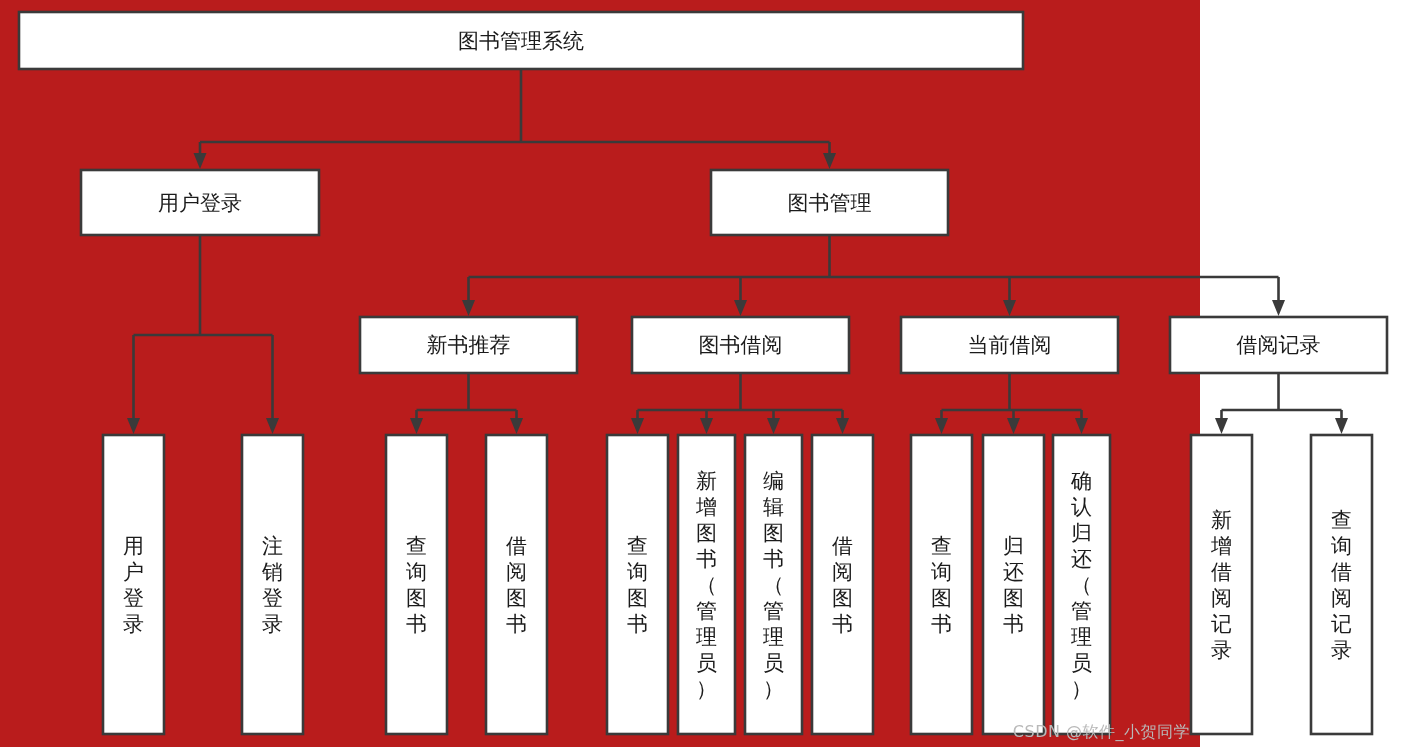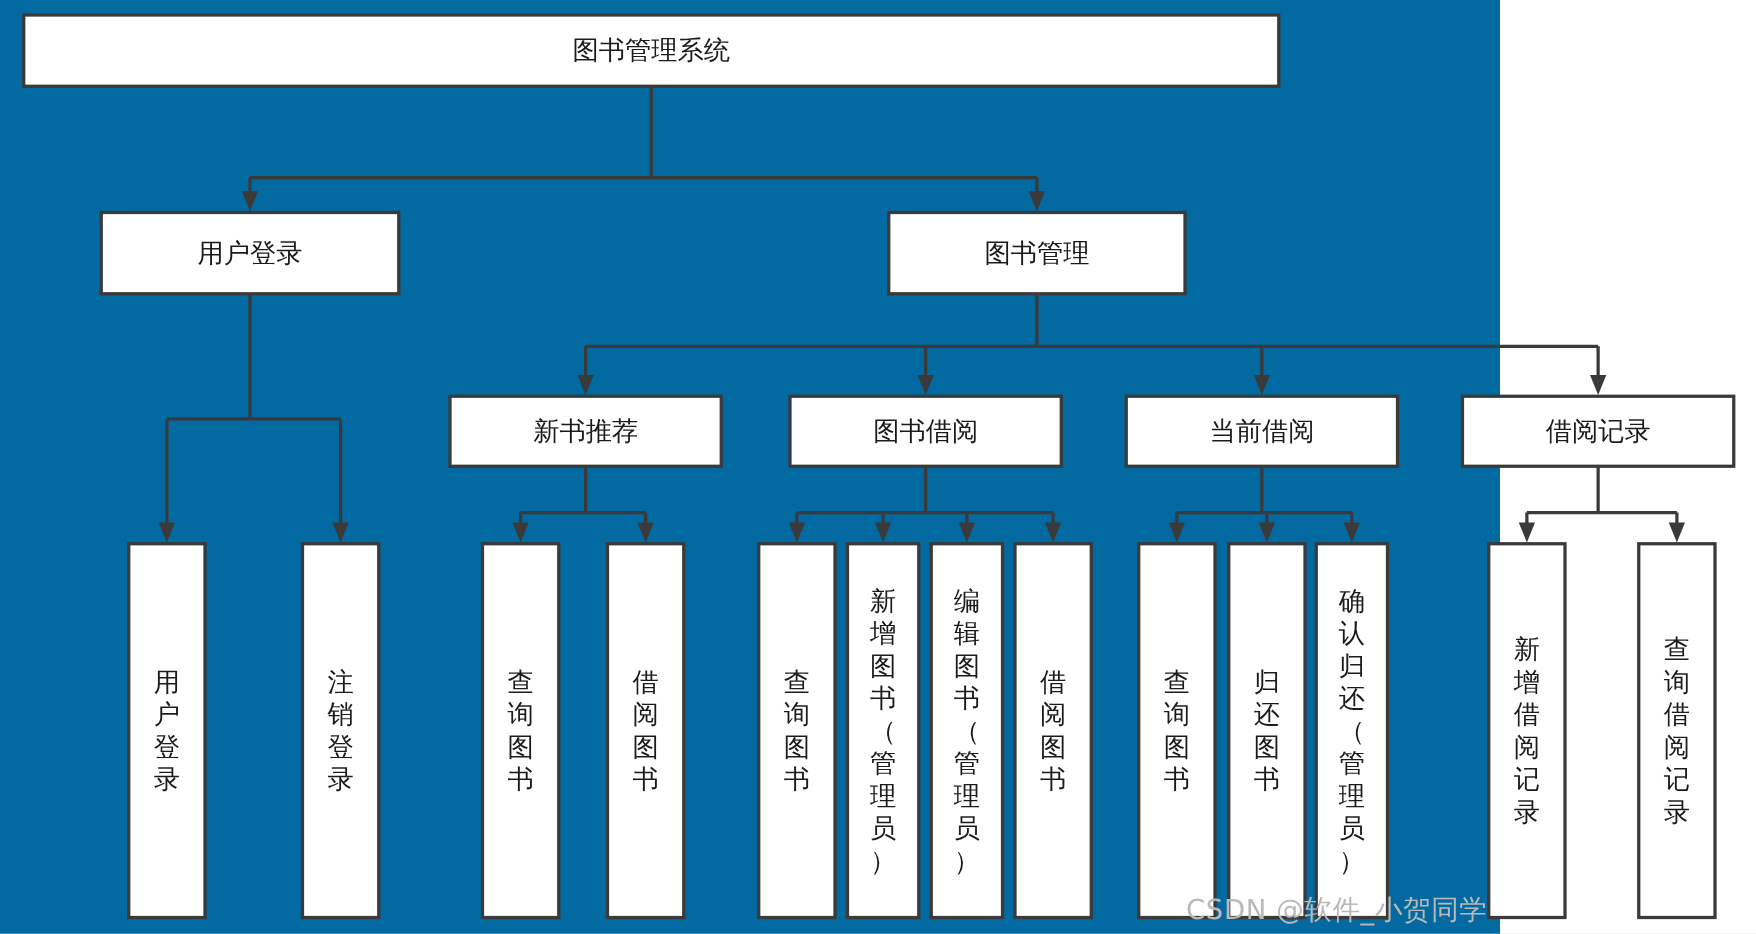--- a/index.html
+++ b/index.html
@@ -10,21 +10,21 @@
   body {
     width: 1405px;
     height: 747px;
     font-family: "DejaVu Sans", "Liberation Sans", sans-serif;
     overflow: hidden;
   }
   #diagram-root {
     position: relative;
     width: 1200px;
     height: 747px;
-    background: #0369a1;
+    background: #b91c1c;
   }
   svg.flow {
     position: absolute;
     top: 0;
     left: 0;
     width: 1405px;
     height: 747px;
   }
   .node-box {
     fill: #ffffff;
@@ -52,21 +52,21 @@
   }
   .arrow-head {
     fill: #3a3a3a;
     stroke: none;
   }
   .watermark {
     position: absolute;
     right: 10px;
     bottom: 4px;
     font-family: "DejaVu Sans", "Liberation Sans", sans-serif;
-    font-size: 22px;
+    font-size: 16px;
     color: #b9b9b9;
     white-space: nowrap;
     letter-spacing: 0.5px;
   }
 </style>
 </head>
 <body>
 
 <div id="diagram-root">
   <svg class="flow" viewBox="0 0 1405 747" xmlns="http://www.w3.org/2000/svg">

